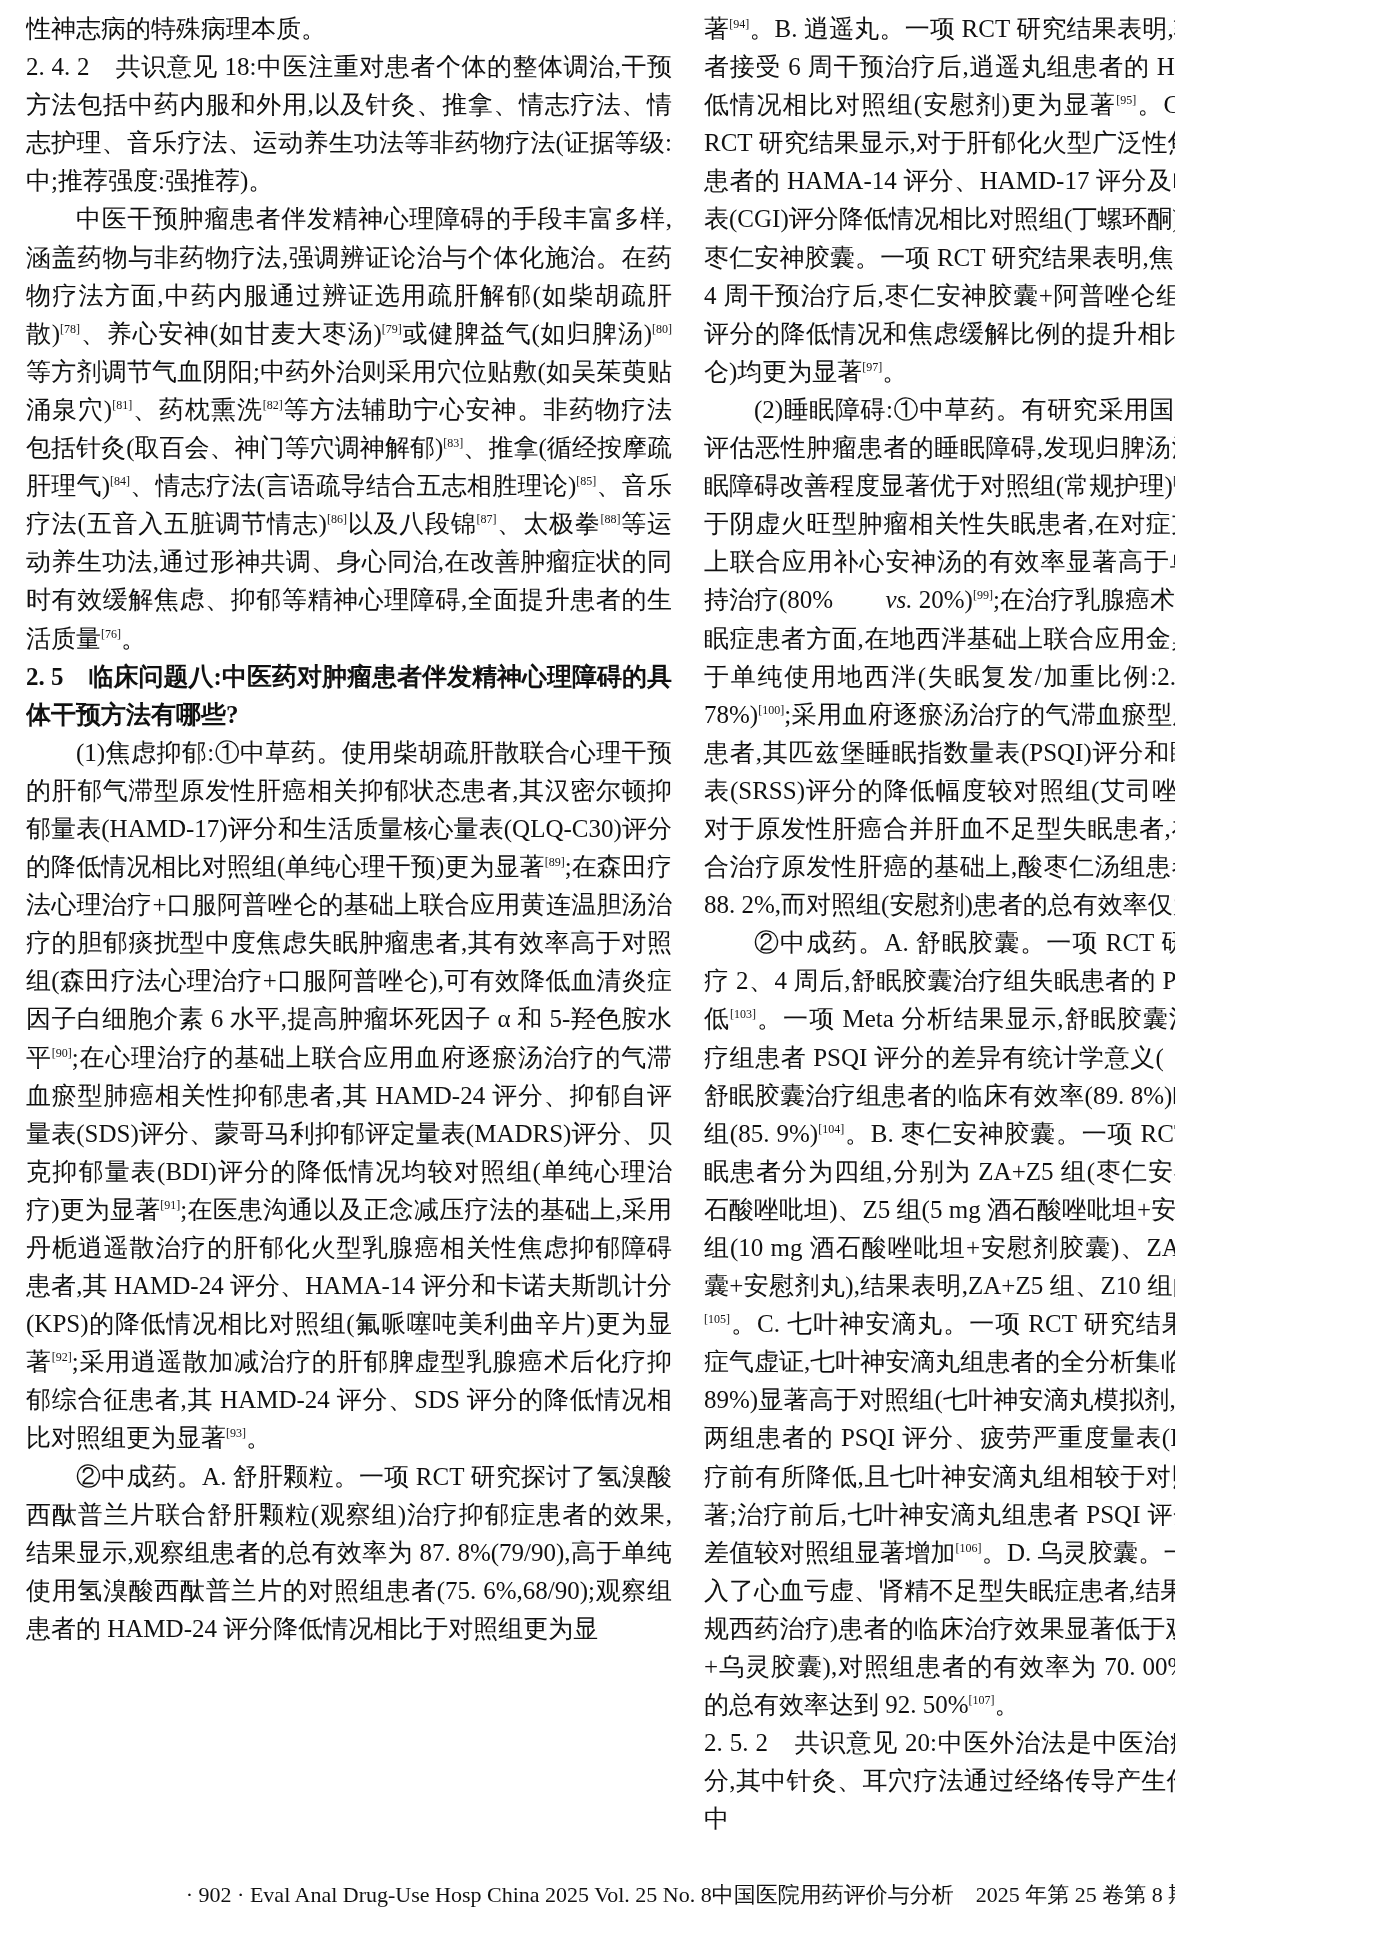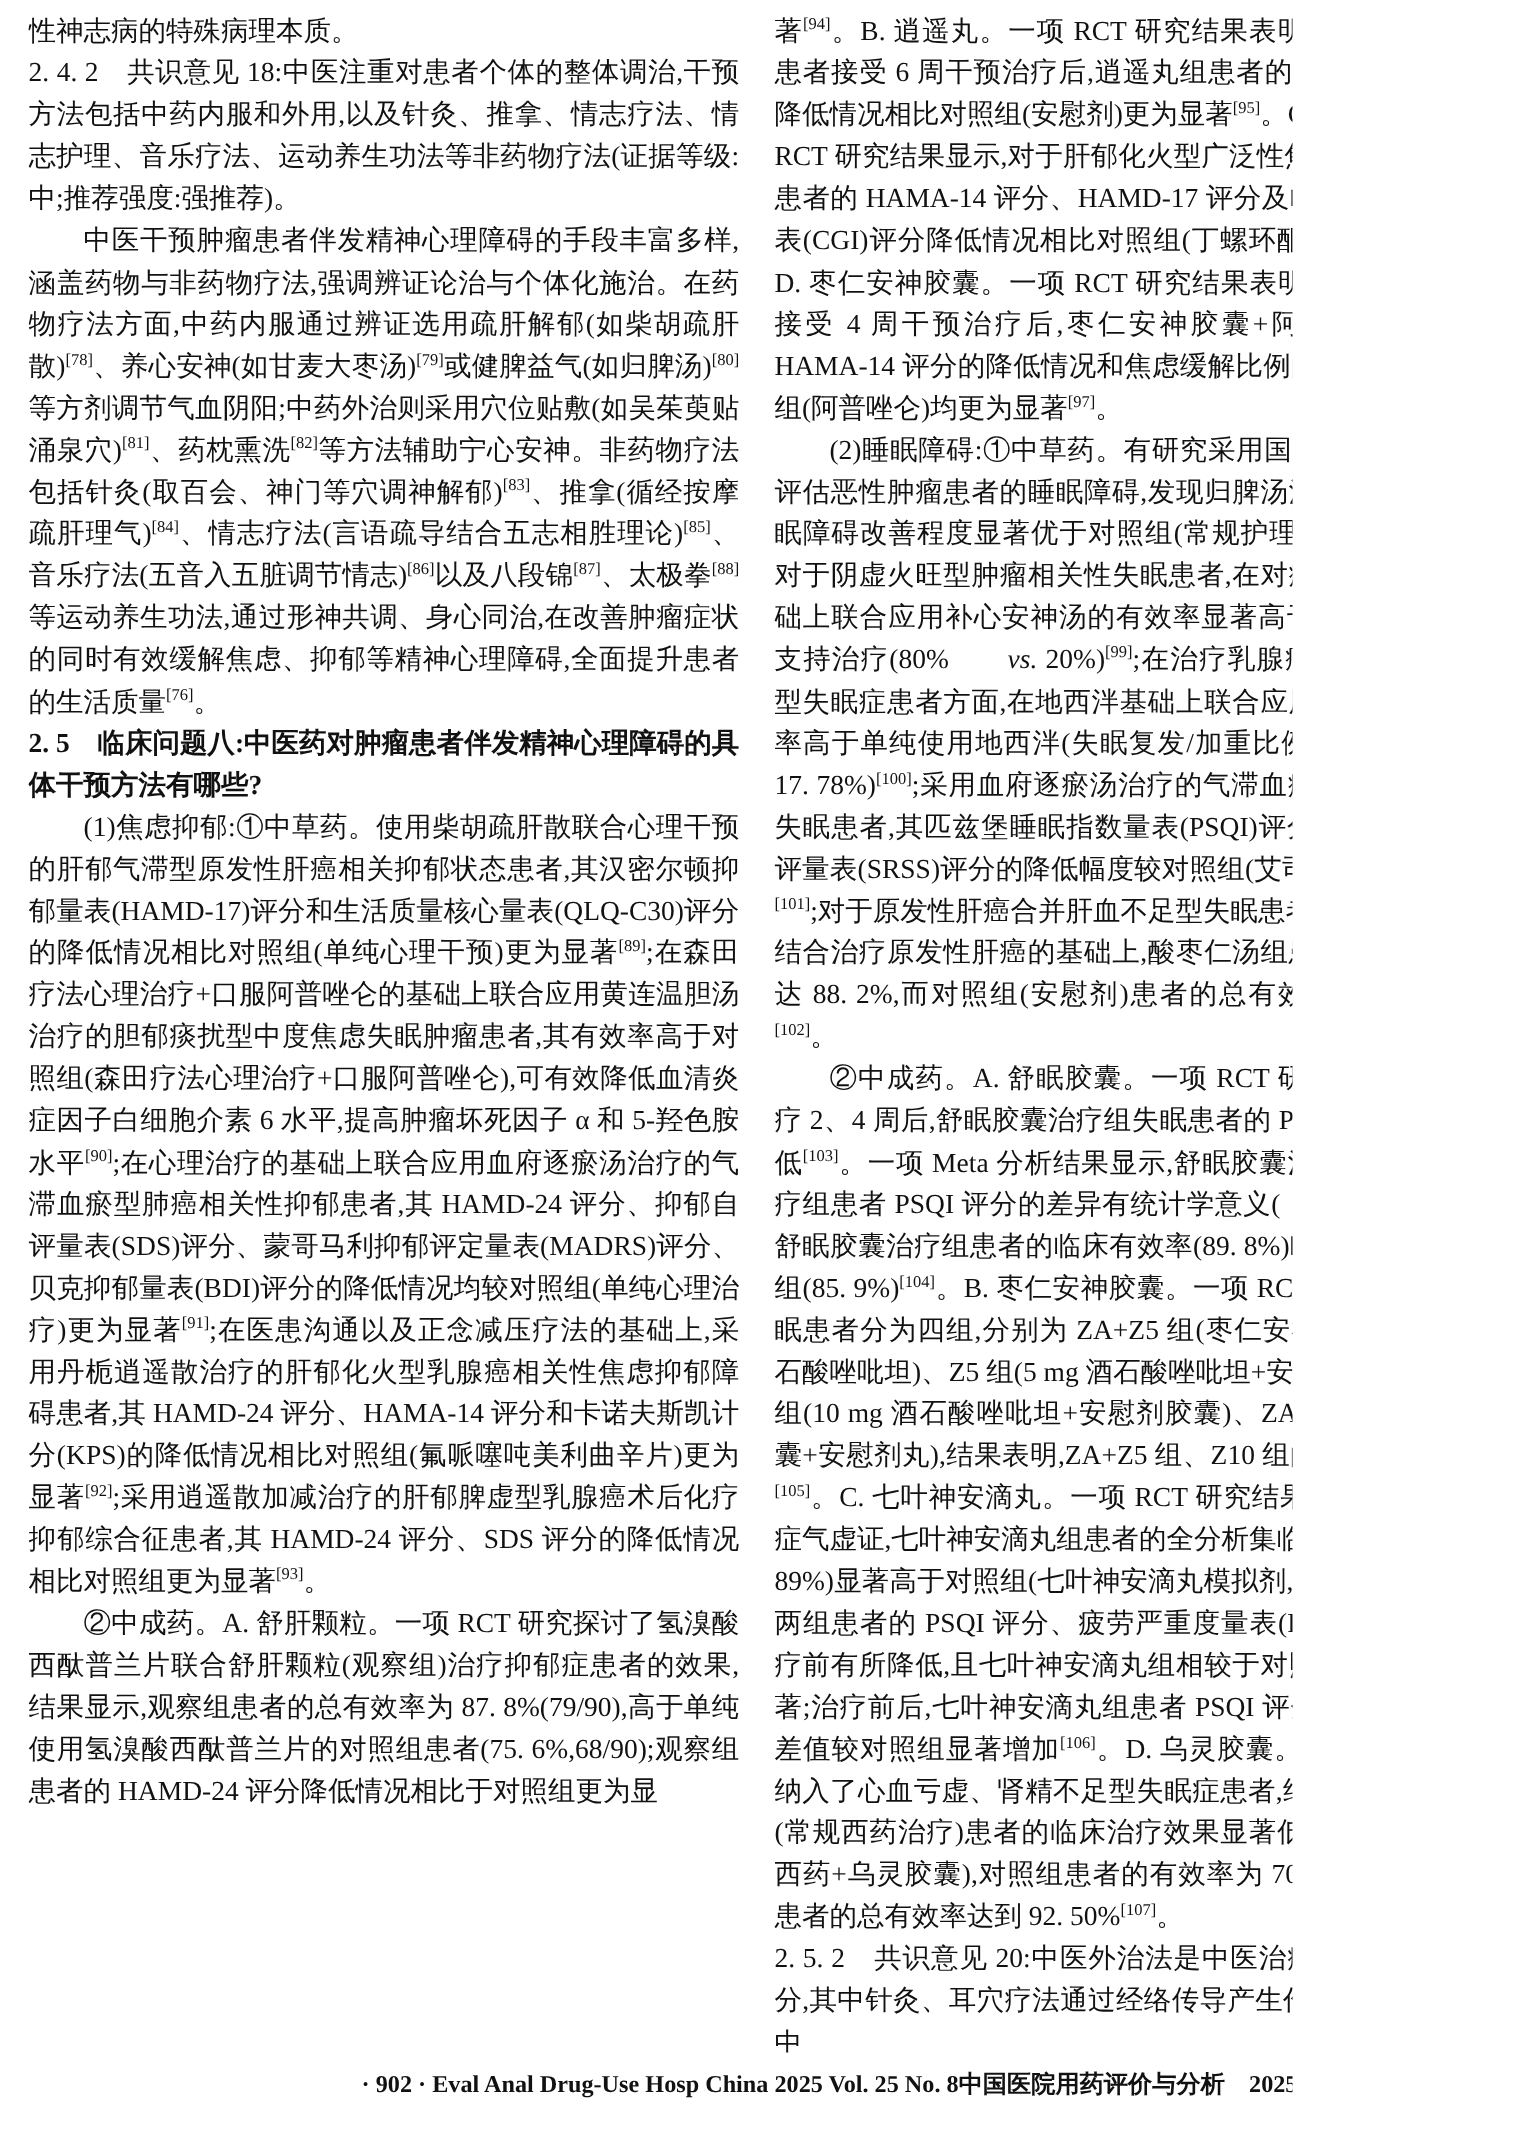--- a/index.html
+++ b/index.html
@@ -27,38 +27,37 @@
     text-align: justify;
     text-justify: inter-ideograph;
   }
   #col-left  { left: 26px; }
   #col-right { left: 704px; }
   .col p { margin: 0; padding: 0; }
   .col p.p0 { text-indent: 0; }
   .col p.p2 { text-indent: 2em; }
   .col p.h0 { text-indent: 0; font-weight: bold; }
   .col sup {
-    font-size: 15px;
+    font-size: 12px;
     line-height: 0;
     vertical-align: super;
     letter-spacing: 0;
   }
   .col i { font-style: italic; margin-left: 46px; }
   #footer {
     position: absolute;
     left: 26px;
     top: 1880px;
     width: 1324px;
     display: flex;
-    justify-content: flex-end;
+    justify-content: center;
     align-items: baseline;
     font-size: 22px;
     line-height: 30px;
     white-space: nowrap;
-    font-weight: bold;
   }
 </style>
 </head>
 <body>
 
 <div id="page">
   <div id="col-left" class="col">
       <p class="p0">性神志病的特殊病理本质。</p>
       <p class="p0">2. 4. 2　共识意见 18:中医注重对患者个体的整体调治,干预方法包括中药内服和外用,以及针灸、推拿、情志疗法、情志护理、音乐疗法、运动养生功法等非药物疗法(证据等级:中;推荐强度:强推荐)。</p>
       <p class="p2">中医干预肿瘤患者伴发精神心理障碍的手段丰富多样,涵盖药物与非药物疗法,强调辨证论治与个体化施治。在药物疗法方面,中药内服通过辨证选用疏肝解郁(如柴胡疏肝散)<sup>[78]</sup>、养心安神(如甘麦大枣汤)<sup>[79]</sup>或健脾益气(如归脾汤)<sup>[80]</sup>等方剂调节气血阴阳;中药外治则采用穴位贴敷(如吴茱萸贴涌泉穴)<sup>[81]</sup>、药枕熏洗<sup>[82]</sup>等方法辅助宁心安神。非药物疗法包括针灸(取百会、神门等穴调神解郁)<sup>[83]</sup>、推拿(循经按摩疏肝理气)<sup>[84]</sup>、情志疗法(言语疏导结合五志相胜理论)<sup>[85]</sup>、音乐疗法(五音入五脏调节情志)<sup>[86]</sup>以及八段锦<sup>[87]</sup>、太极拳<sup>[88]</sup>等运动养生功法,通过形神共调、身心同治,在改善肿瘤症状的同时有效缓解焦虑、抑郁等精神心理障碍,全面提升患者的生活质量<sup>[76]</sup>。</p>

